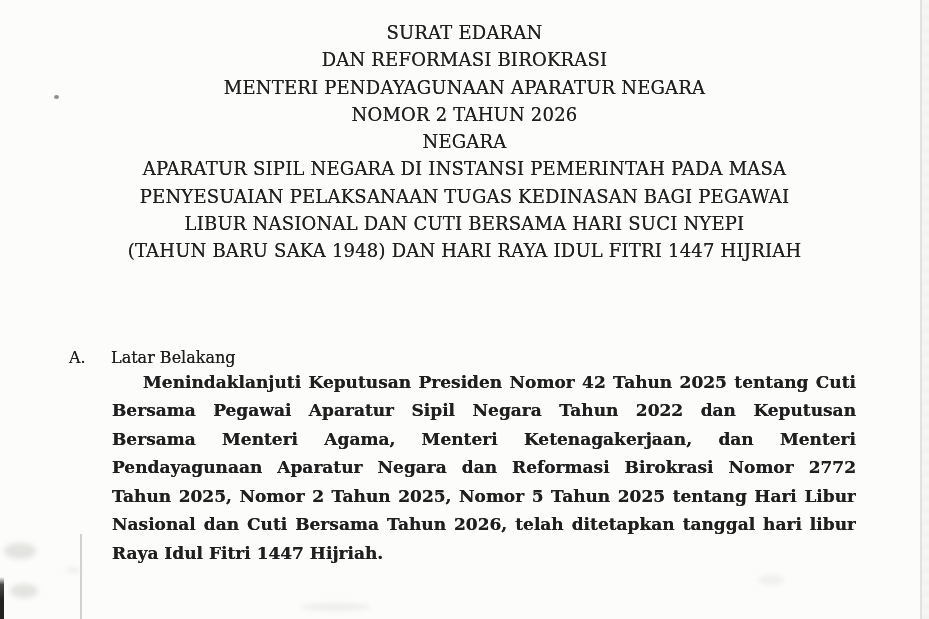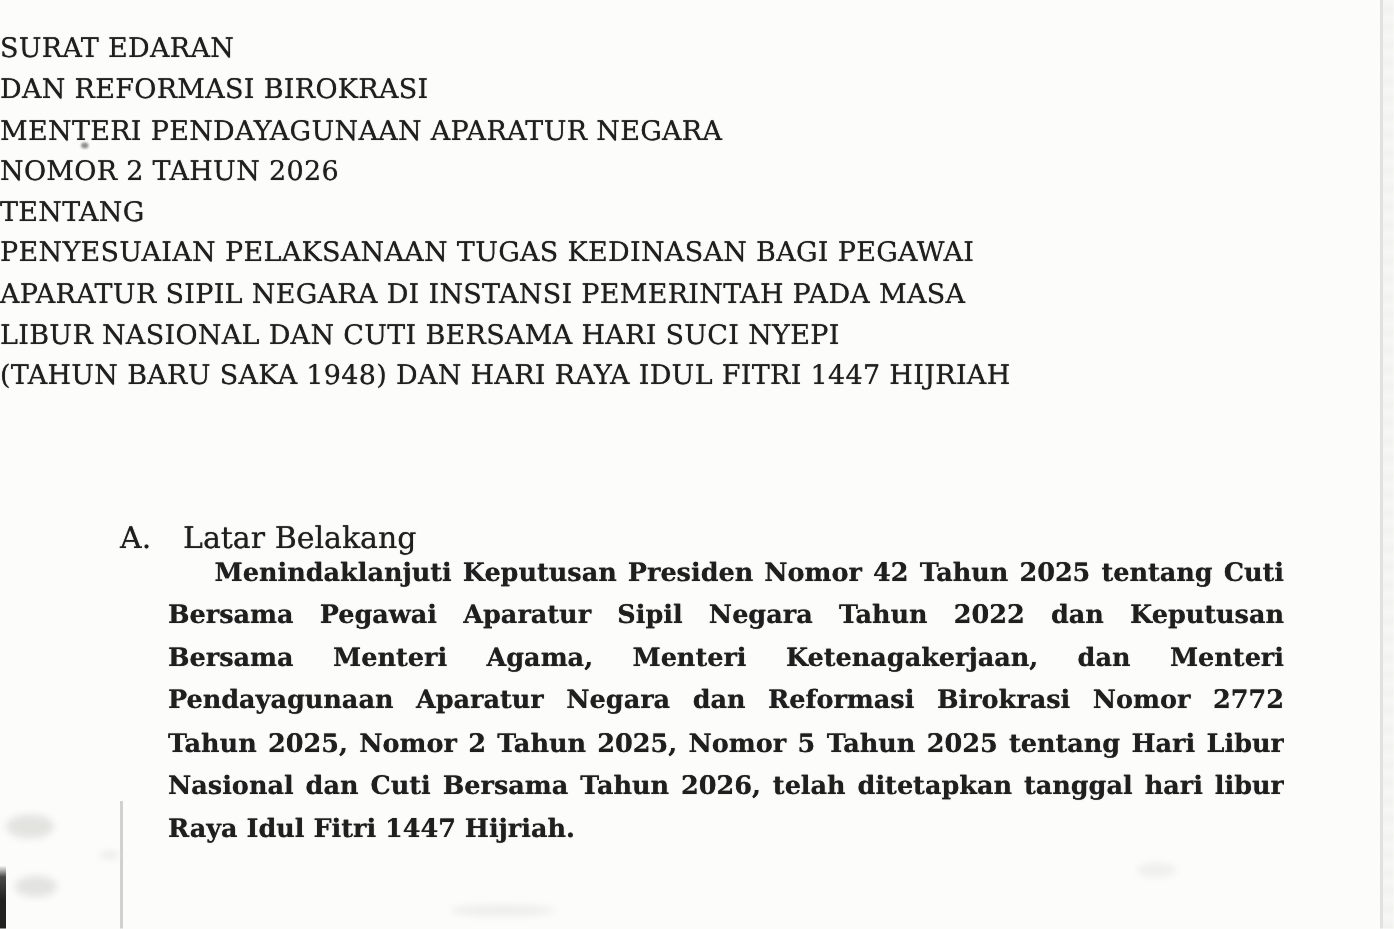--- a/index.html
+++ b/index.html
@@ -17,32 +17,33 @@
     height: 619px;
     font-family: "DejaVu Serif", serif;
     color: #1f1f1f;
   }
   
   .header-block {
     position: absolute;
     top: 19px;
     left: 0;
     width: 929px;
+    text-align: center;
     font-size: 18px;
     line-height: 27.3px;
     letter-spacing: 0.2px;
     text-shadow: 0 0 0.5px rgba(30,30,30,0.85);
     white-space: nowrap;
   }
   
   .section-heading {
     position: absolute;
     top: 344px;
-    left: 80px;
-    font-size: 20px;
+    left: 69px;
+    font-size: 16px;
     line-height: 28px;
     text-shadow: 0 0 0.5px rgba(30,30,30,0.85);
     white-space: nowrap;
   }
   .sec-label {
     display: inline-block;
     width: 42px;
   }
   
   .paragraph {
@@ -109,23 +110,23 @@
 </head>
 <body>
 
 <div class="page">
 
   <div class="header-block">
     <div class="h-line">SURAT EDARAN</div>
     <div class="h-line">DAN REFORMASI BIROKRASI</div>
     <div class="h-line">MENTERI PENDAYAGUNAAN APARATUR NEGARA</div>
     <div class="h-line">NOMOR 2 TAHUN 2026</div>
-    <div class="h-line">TENTANG</div>
+    <div class="h-line">NEGARA</div>
+    <div class="h-line">APARATUR SIPIL NEGARA DI INSTANSI PEMERINTAH PADA MASA</div>
     <div class="h-line">PENYESUAIAN PELAKSANAAN TUGAS KEDINASAN BAGI PEGAWAI</div>
-    <div class="h-line">APARATUR SIPIL NEGARA DI INSTANSI PEMERINTAH PADA MASA</div>
     <div class="h-line">LIBUR NASIONAL DAN CUTI BERSAMA HARI SUCI NYEPI</div>
     <div class="h-line">(TAHUN BARU SAKA 1948) DAN HARI RAYA IDUL FITRI 1447 HIJRIAH</div>
   </div>
 
   <div class="section-heading">
     <span class="sec-label">A.</span><span class="sec-title">Latar Belakang</span>
   </div>
 
   <div class="paragraph">
     <div class="p-line p-first">Menindaklanjuti Keputusan Presiden Nomor 42 Tahun 2025 tentang Cuti</div>

